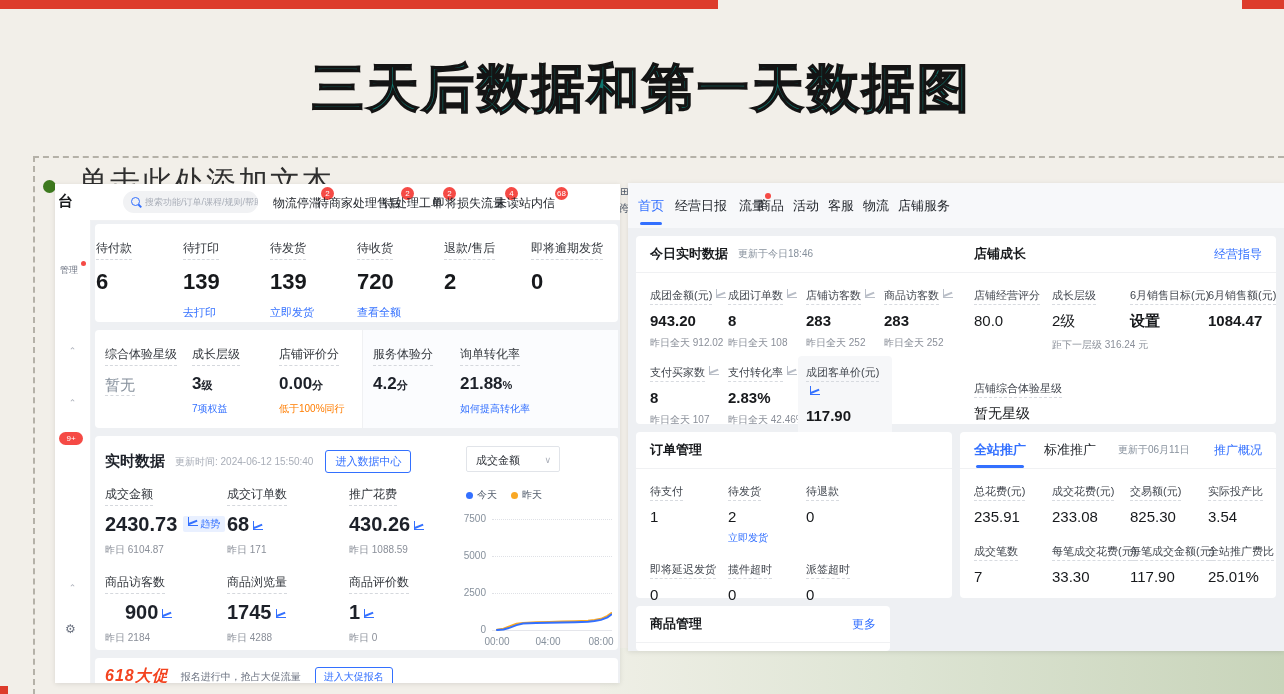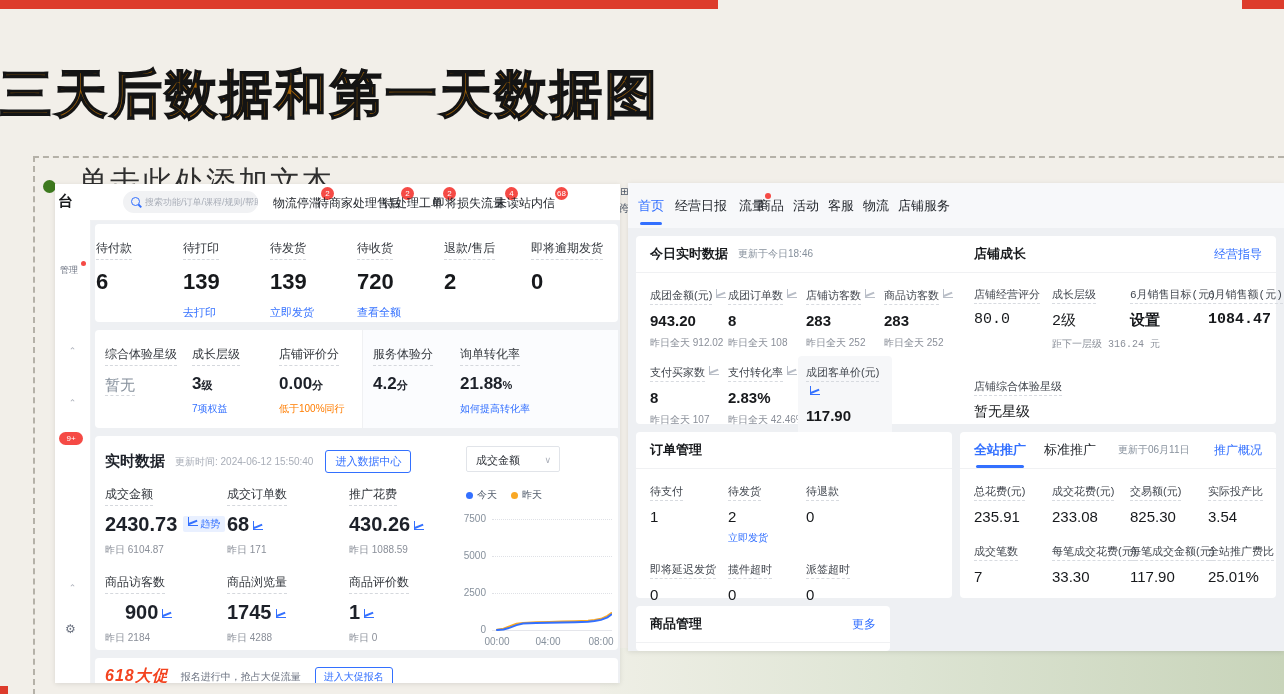--- a/index.html
+++ b/index.html
@@ -1,22 +1,22 @@
 <!DOCTYPE html>
 <html><head>
 <meta charset="utf-8">
 <style>
   html,body{margin:0;padding:0;}
   body{width:1284px;height:694px;overflow:hidden;background:#f2efe9;
        font-family:"Liberation Sans","DejaVu Sans",sans-serif;color:#1d2129;position:relative;}
   .abs{position:absolute;}
   
   .redbar{background:#dd3c2c;}
-  .slide-title{left:0;right:0;top:60px;font-size:52px;font-weight:900;
-    letter-spacing:3px;color:#a16207;-webkit-text-stroke:1.5px #141414;}
+  .slide-title{left:0;right:0;top:54px;text-align:center;font-size:52px;font-weight:900;
+    letter-spacing:3px;color:#0f766e;-webkit-text-stroke:1.5px #141414;}
   .dashed-box{left:33px;top:156px;width:1249px;height:537px;border-top:2px dashed #b5b1a8;border-left:2px dashed #b5b1a8;}
   .green-dot{left:43px;top:180px;width:13px;height:13px;border-radius:50%;background:#3e7a1f;}
   .placeholder-txt{left:78px;top:162px;font-size:30px;color:#2f2f2f;letter-spacing:2px;z-index:1;}
   .sage{left:600px;top:648px;width:684px;height:46px;z-index:0;
     background:linear-gradient(90deg,#efefe6 0%,#dde4d3 45%,#c8d4ba 100%);}
   
   .app{box-shadow:0 1px 5px rgba(0,0,0,.10);}
   .left-app{left:55px;top:184px;width:565px;height:499px;background:#eef0f3;z-index:2;overflow:hidden;}
   .right-app{left:628px;top:183px;width:656px;height:468px;background:#eef0f3;z-index:3;overflow:hidden;}
   .card{position:absolute;background:#fff;border-radius:4px;}
@@ -325,21 +325,21 @@
         <div class="rprev">昨日全天 42.46%</div>
       </div>
       <div class="rcol hl" style="width:86px;padding:6px 0 6px 8px;margin:-6px 0 0 -8px;">
         <span class="rlbl">成团客单价(元)</span><span class="mico b"></span>
         <div class="rval">117.90</div>
         <div class="rprev">昨日全天 8.52</div>
       </div>
     </div>
   </div>
 
-  <div class="card" style="left:332px;top:53px;width:316px;height:188px;font-family:Liberation Mono, monospace;">
+  <div class="card" style="left:332px;top:53px;width:316px;height:188px;">
     <div class="chead">
       <span class="ctitle">店铺成长</span>
       <span class="cmore">经营指导</span>
     </div>
     <div style="display:flex;padding:12px 0 0 14px;">
       <div class="rcol">
         <span class="rlbl">店铺经营评分</span>
         <div class="rval" style="font-weight:normal;">80.0</div>
       </div>
       <div class="rcol">

